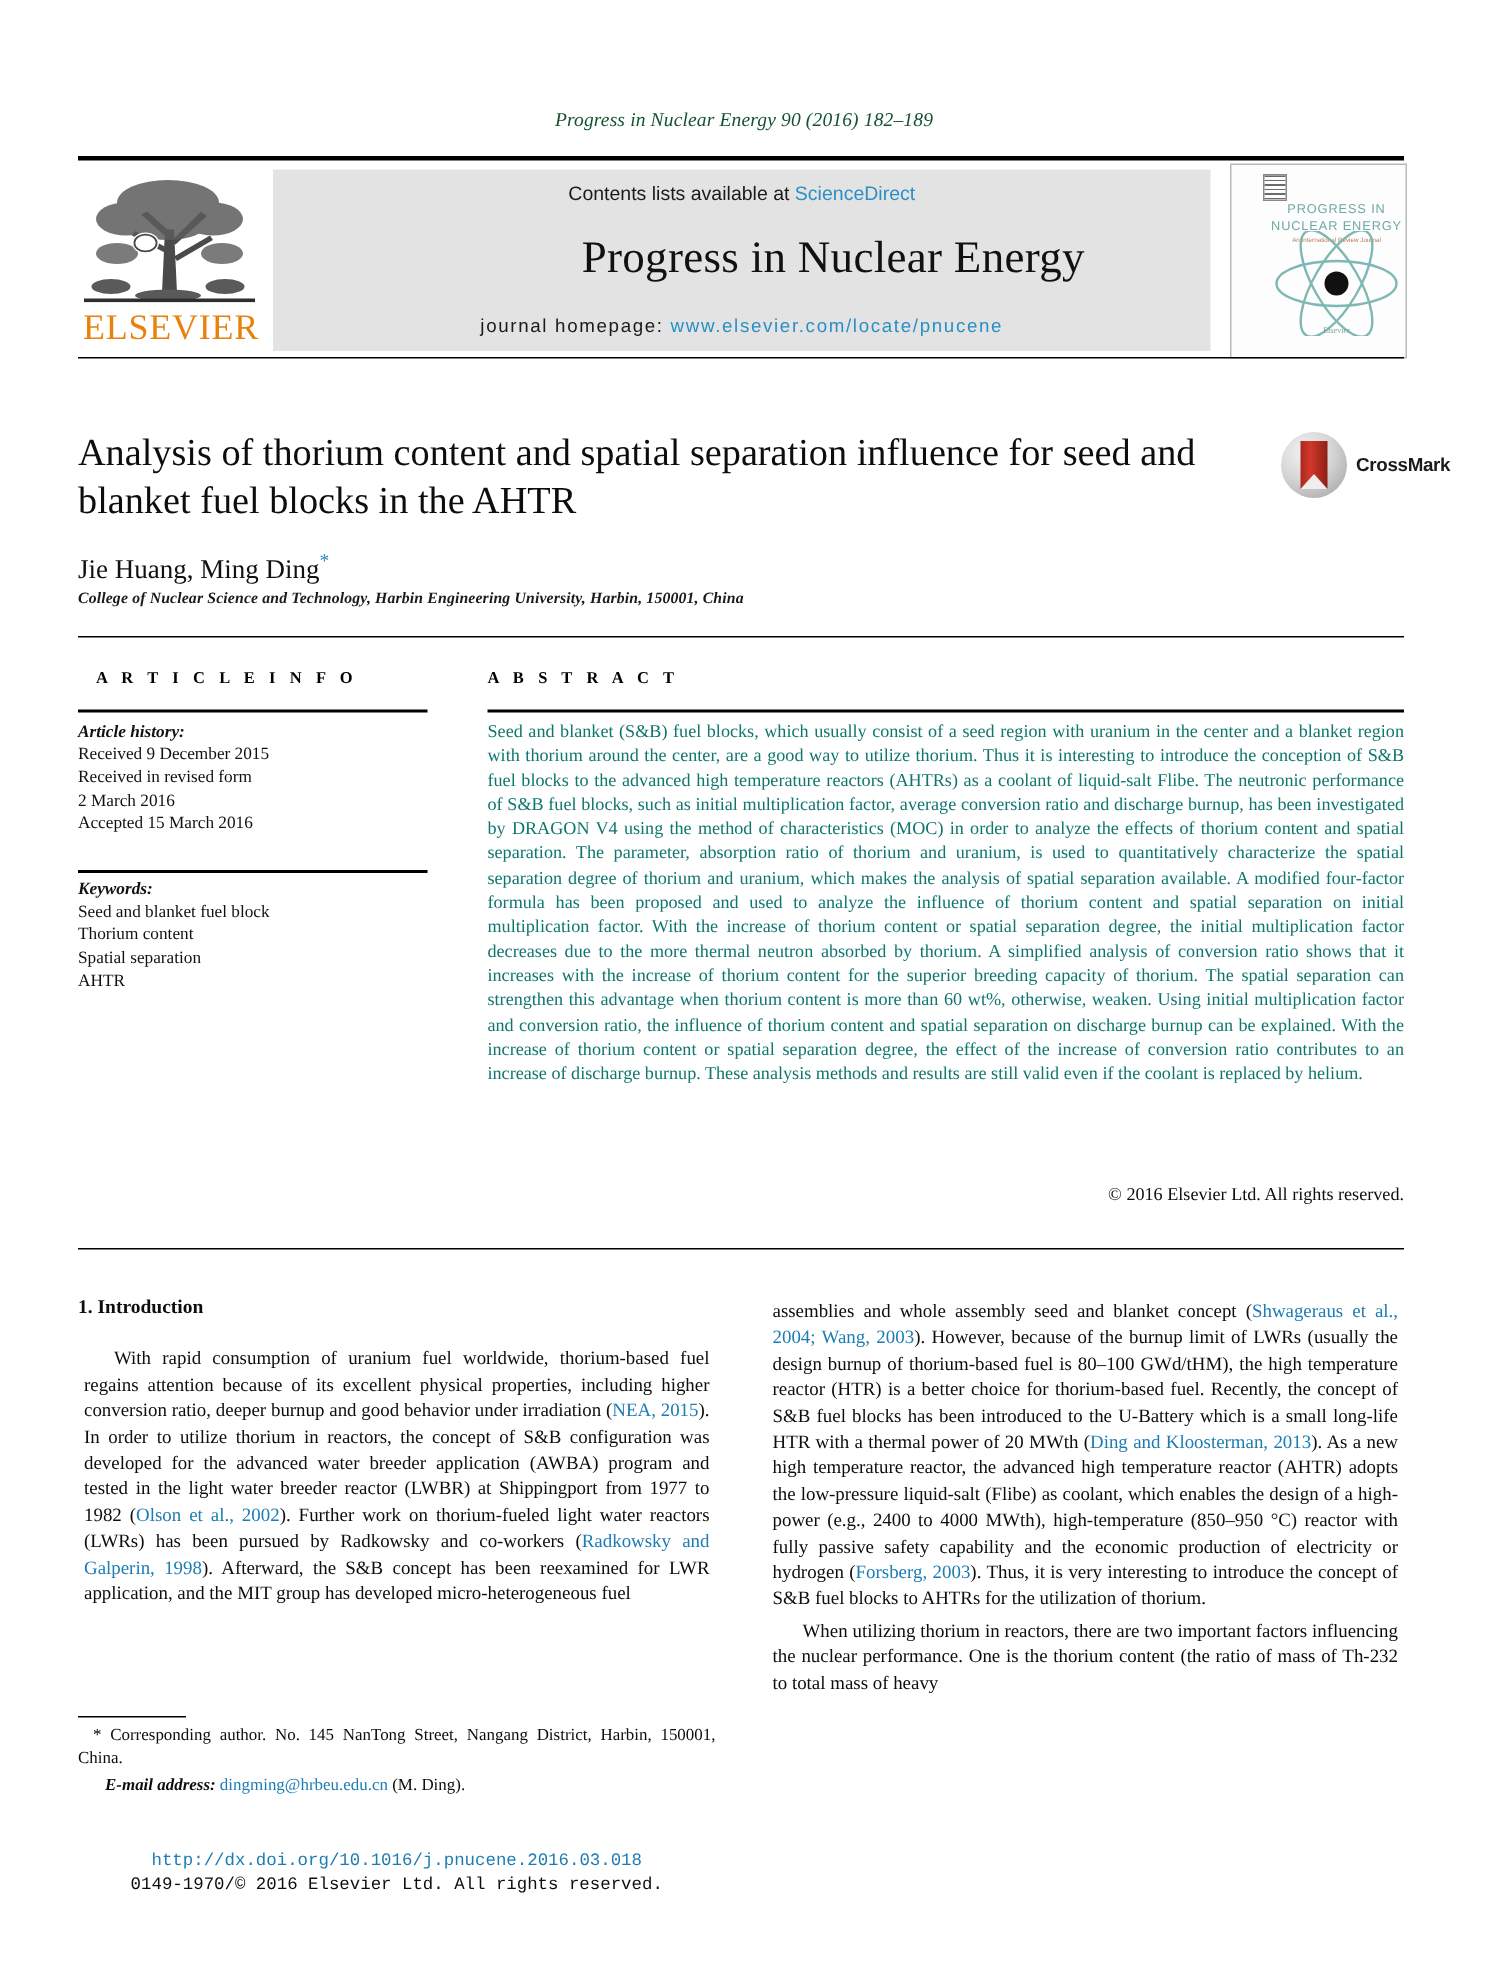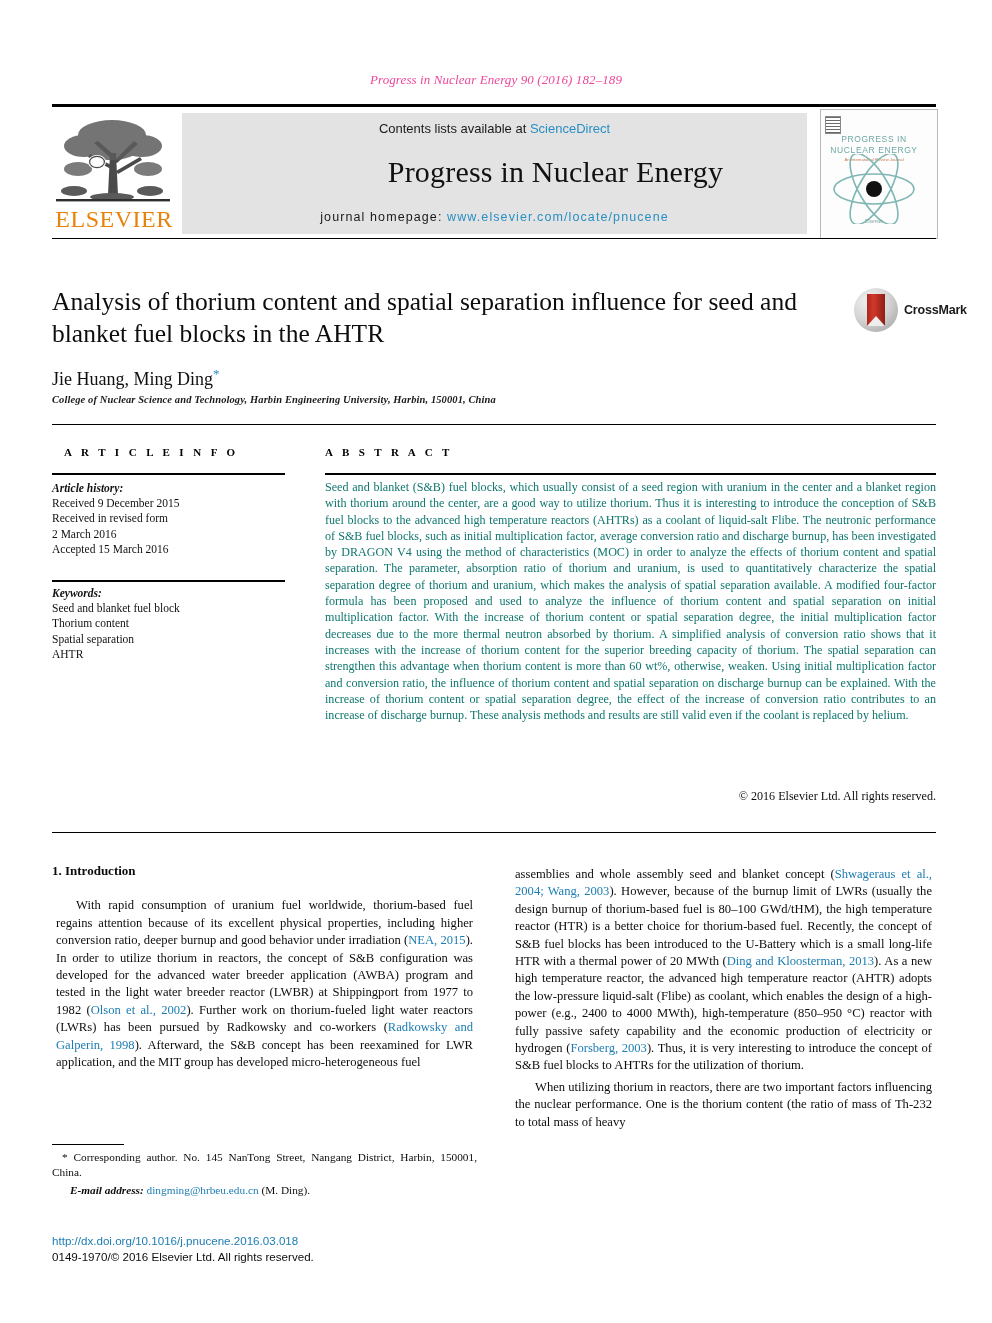--- a/index.html
+++ b/index.html
@@ -24,21 +24,21 @@
   }
 
   
   .running-head {
     position: absolute;
     left: 0; top: 72px;
     width: 992px;
     text-align: center;
     font-size: 13px;
     font-style: italic;
-    color: #ec4899;
+    color: #14532d;
     letter-spacing: .1px;
   }
 
   
   .masthead {
     position: absolute;
     left: 52px; top: 104px;
     width: 884px;
     height: 130px;
   }
@@ -118,21 +118,21 @@
     position: absolute;
     left: 768px; top: 5px;
     width: 116px;
     height: 128px;
     border: 1px solid #b9b9b9;
     background: #fdfdfd;
     overflow: hidden;
   }
   .cover-inner {
     position: absolute;
-    left: 0; top: 4px;
+    left: 17px; top: 4px;
     width: 106px;
     height: 120px;
   }
   .cover-kw1, .cover-kw2 {
     position: absolute;
     width: 106px;
     text-align: center;
     font-family: "Liberation Sans", sans-serif;
     font-size: 8.5px;
     letter-spacing: .6px;
@@ -380,24 +380,25 @@
     text-align: justify;
     color: #0d0d0d;
   }
   .footnote .corr { text-indent: 10px; display: block; }
   .footnote .email-line { display: block; text-indent: 18px; margin-top: 2px; }
   .footnote .em-lbl { font-style: italic; font-weight: bold; }
   .doi-block {
     position: absolute;
     left: 52px; top: 1233px;
     width: 425px;
-    font-family: Liberation Sans, sans-serif;
+    font-family: Liberation Mono, monospace;
     font-size: 11.6px;
     line-height: 15.6px;
     color: #0d0d0d;
+    text-align: center;
   }
   .doi-block .doi { color: #1c7cb3; display: block; }
 </style>
 </head>
 <body>
 
 <div class="page">
 
   <div class="running-head">Progress in Nuclear Energy 90 (2016) 182–189</div>
 

